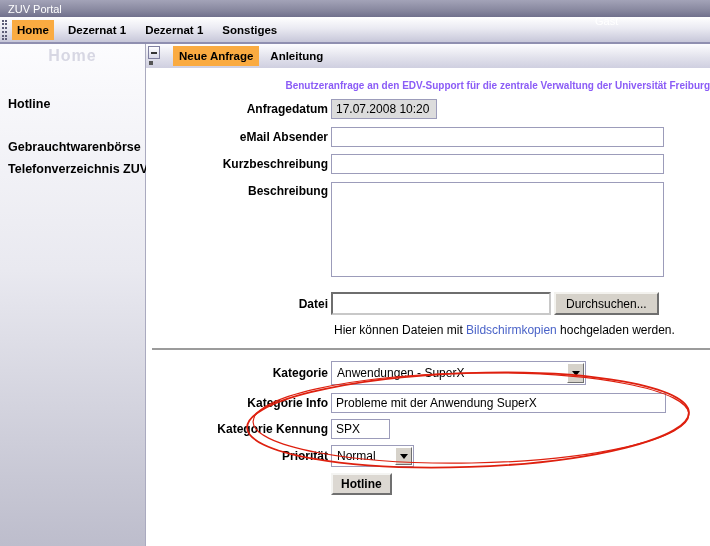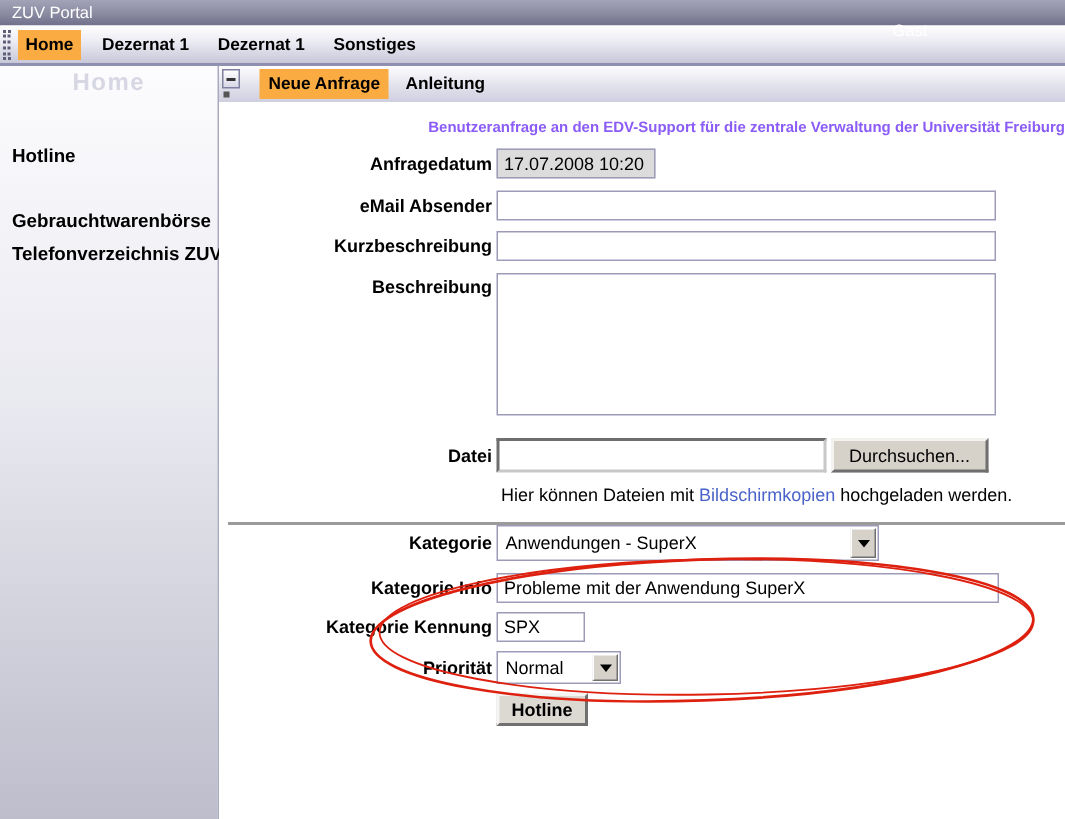--- a/index.html
+++ b/index.html
@@ -100,21 +100,21 @@
   }
   .txt.date { width:106px; background:#dcdcdc; }
   .txt.wide { width:333px; }
   .txt.info { width:335px; }
   .txt.kennung { width:59px; }
   textarea.txt { width:333px; height:95px; resize:none; }
 
   .mt8  { margin-top:8px; }
   .mt7  { margin-top:7px; }
   .mt6  { margin-top:6px; }
-  .mt11 { }
+  .mt11 { margin-top:11px; }
   .mt15 { margin-top:15px; }
 
   
   .file-box {
     width:220px; height:23px; background:#fff;
     border-top:2px solid #6e6e6e; border-left:2px solid #6e6e6e;
     border-bottom:2px solid #c8c8c8; border-right:2px solid #c8c8c8;
     font-size:12px; padding:2px 4px; outline:none;
     font-family:"Liberation Sans", sans-serif;
   }

